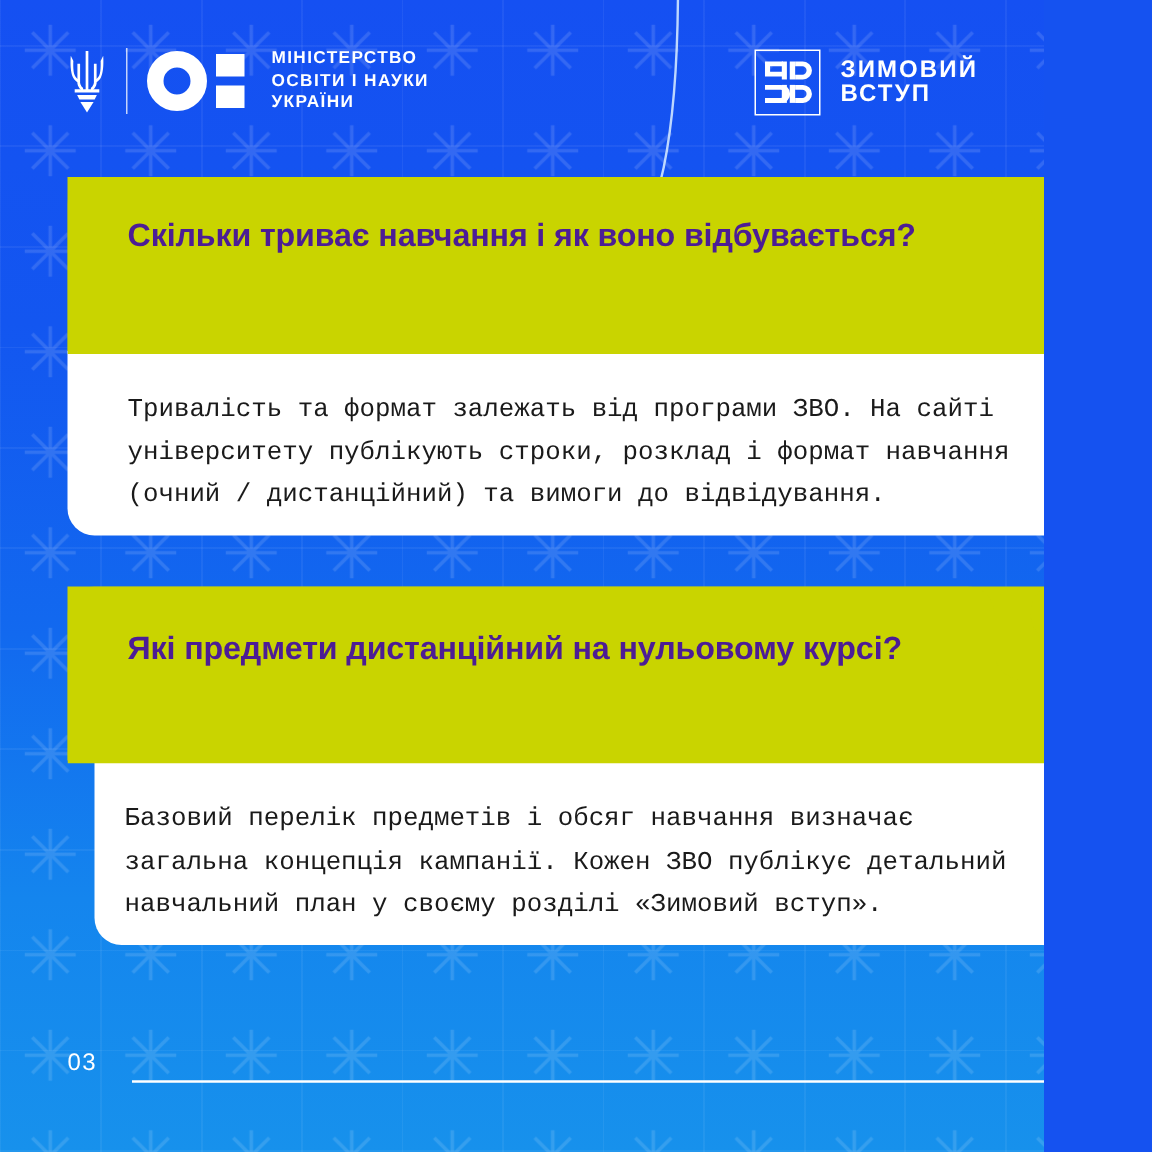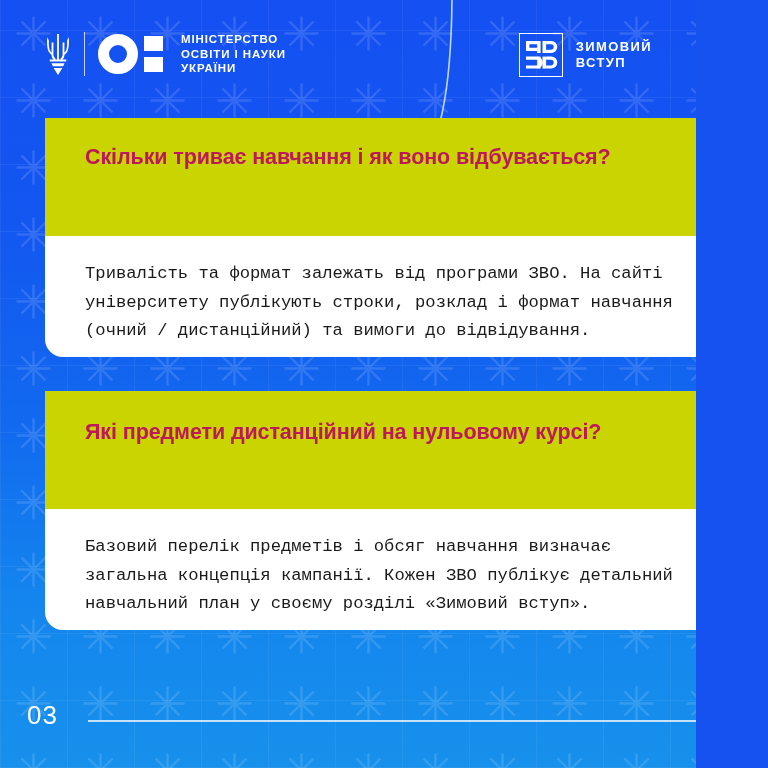--- a/index.html
+++ b/index.html
@@ -33,49 +33,49 @@
   .osym{display:flex;align-items:center;gap:6px;}
   .ring{width:40px;height:40px;border-radius:50%;border:11px solid #fff;box-sizing:border-box;}
   .sqs{display:flex;flex-direction:column;gap:6px;}
   .sq{width:19px;height:15px;background:#fff;}
   .mon-text{
     color:#fff;font-weight:bold;font-size:11.5px;line-height:14.5px;
     letter-spacing:.9px;margin-left:5px;text-transform:uppercase;
   }
   .zv-logo{position:absolute;right:44px;top:33px;display:flex;align-items:center;gap:13px;}
   .zv-box{width:44px;height:44px;border:1.6px solid #fff;position:relative;box-sizing:border-box;}
-  .zv-text{color:#fff;font-weight:bold;font-size:13px;line-height:16px;letter-spacing:1.4px;text-transform:uppercase;}
+  .zv-text{color:#fff;font-weight:bold;font-size:16px;line-height:16px;letter-spacing:1.4px;text-transform:uppercase;}
 
   
   .card{position:absolute;}
   .card-head{
     position:relative;
     background:#C9D400;
   }
   .card-head .htext{
     position:absolute;left:40px;top:0;right:90px;
-    color:#be185d;font-weight:bold;font-size:21.5px;line-height:31px;letter-spacing:-.1px;
+    color:#4c1d95;font-weight:bold;font-size:21.5px;line-height:31px;letter-spacing:-.1px;
   }
   .card-body{
     background:#fff;border-radius:0 0 18px 18px;
     box-sizing:border-box;
   }
   .card-body p{
     margin:0;color:#1a1a1a;font-size:17.2px;line-height:28.5px;font-weight:400;font-family:Liberation Mono, monospace;
   }
   .qbadge{
     position:absolute;width:42px;height:42px;border-radius:50%;
     background:#C9D400;color:#fff;font-weight:bold;font-size:25px;
     display:flex;align-items:center;justify-content:center;line-height:1;
   }
 
   
   .footer{position:absolute;left:0;right:0;bottom:0;height:96px;}
   .pagenum{
-    position:absolute;left:27px;top:28px;color:#fff;font-size:26px;letter-spacing:1px;font-weight:400;
+    position:absolute;left:45px;top:28px;color:#fff;font-size:16px;letter-spacing:1px;font-weight:400;
   }
   .footline{position:absolute;left:88px;right:38px;top:40px;height:18px;}
 </style>
 </head>
 <body>
 
 <div class="stage">
 
   <div class="pattern"></div>
 
@@ -166,21 +166,21 @@
     </div>
   </div>
 
   <div class="card" style="left:45px;top:391px;width:678px;">
     <div class="card-head" style="height:116px;">
       <svg width="678" height="118" viewBox="0 0 678 118" style="display:block;position:absolute;left:0;top:0;">
         <path d="M0 18 A18 18 0 0 1 18 0 H600 A18 18 0 0 1 618 18 V44 A18 18 0 0 0 636 62 H660 A18 18 0 0 1 678 80 V118 H0 Z" fill="#C9D400"></path>
       </svg>
       <div class="htext" style="top:26px;">Які предмети дистанційний на нульовому курсі?</div>
     </div>
-    <div class="card-body" style="height:123px;padding:26px 40px 0 40px;">
+    <div class="card-body" style="height:123px;padding:26px 40px 0 20px;margin-left:18px;">
       <p>Базовий перелік предметів і обсяг навчання визначає загальна концепція кампанії. Кожен ЗВО публікує детальний навчальний план у своєму розділі «Зимовий вступ».</p>
     </div>
     <div class="qbadge" style="right:-6px;top:-3px;">
       <span>?</span>
     </div>
   </div>
 
   <div class="footer">
     <div class="pagenum">03</div>
     <svg class="footline" viewBox="0 0 642 18" preserveAspectRatio="none">

